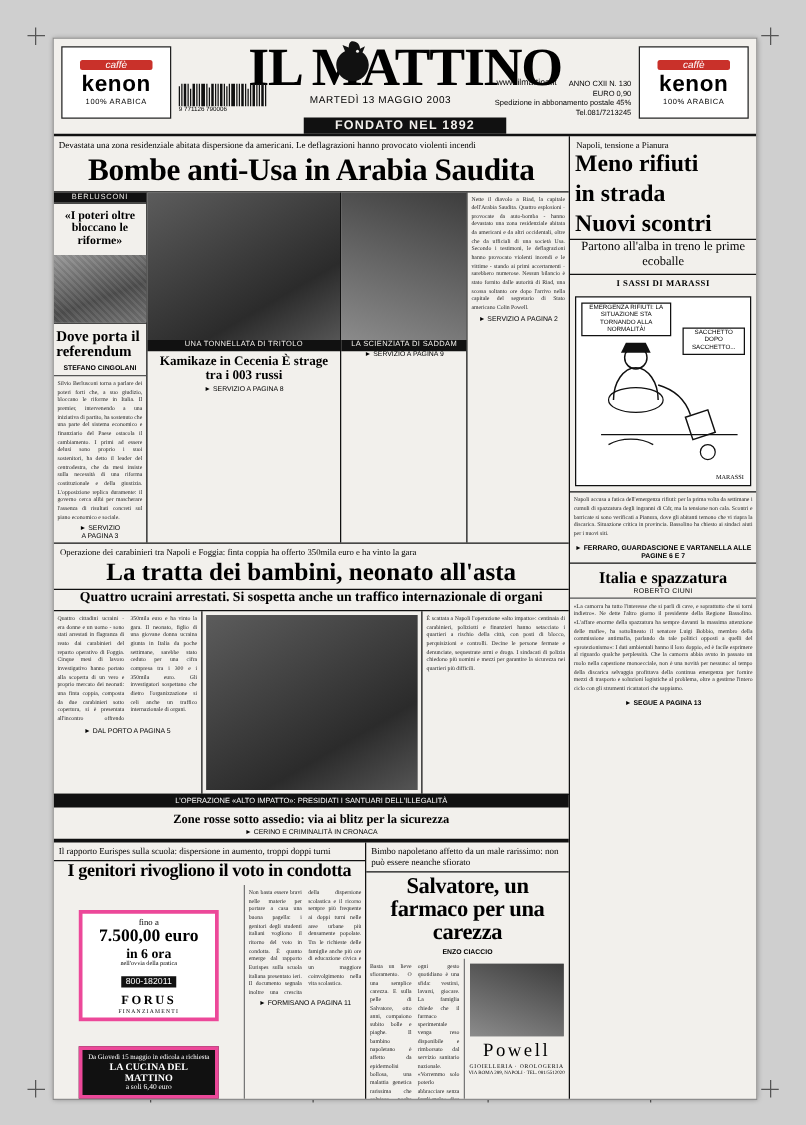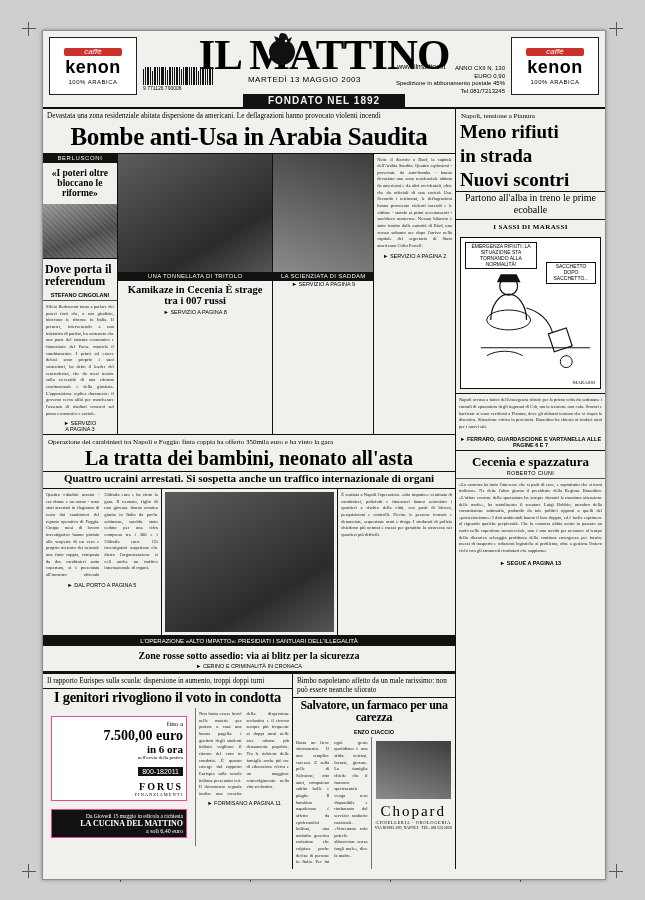--- a/index.html
+++ b/index.html
@@ -100,21 +100,21 @@
   .mid-right{width:117px;}
   .redbar{
     background:#111;color:#fff;font-size:6px;text-align:center;padding:2px;
     font-family:"Liberation Sans",sans-serif;
   }
   .zone-head{font-size:10px;font-weight:bold;text-align:center;padding:4px 2px 2px;}
   
   .bottom-grid{display:flex;}
   .b-left{width:249px;border-right:1px solid #111;}
   .b-right{width:162px;}
-  .ad-box{border:1px solid #ec4899;margin:8px;padding:3px;text-align:right;background:#fff;}
+  .ad-box{border:3px solid #ec4899;margin:20px;padding:3px;text-align:center;background:#fff;}
   .ad-forus .big{font-size:11px;font-weight:bold;line-height:1.05;}
   .ad-forus .eur{font-size:14px;font-weight:bold;}
   .ad-forus .btn{background:#111;color:#fff;font-size:7px;padding:1px 4px;display:inline-block;margin-top:3px;font-family:"Liberation Sans",sans-serif;}
   .chopard{font-family:"Liberation Serif",serif;font-size:15px;letter-spacing:2px;text-align:center;}
   
   .rc-kick{font-size:7px;padding:3px 5px 0;}
   .rc-head{font-size:19px;font-weight:bold;text-align:left;line-height:1.04;padding:2px 4px;}
   .rc-sub{font-size:10px;text-align:center;line-height:1.15;padding:0 4px 4px;font-family:Liberation Serif, serif;}
   .cartoon{
     border:1px solid #111;margin:4px;height:150px;position:relative;background:#fff;overflow:hidden;
@@ -239,21 +239,21 @@
             <div class="photo grain" style="height:54px;"></div>
             <div class="smalltitle rule">Dove porta il referendum</div>
             <div class="byline">STEFANO CINGOLANI</div>
             <div class="txt thin">Silvio Berlusconi torna a parlare dei poteri forti che, a suo giudizio, bloccano le riforme in Italia. Il premier, intervenendo a una iniziativa di partito, ha sostenuto che una parte del sistema economico e finanziario del Paese ostacola il cambiamento. I primi ad essere delusi sono proprio i suoi sostenitori, ha detto il leader del centrodestra, che da mesi insiste sulla necessità di una riforma costituzionale e della giustizia. L'opposizione replica duramente: il governo cerca alibi per mascherare l'assenza di risultati concreti sul piano economico e sociale.</div>
             <div class="svc">► SERVIZIO<br>A PAGINA 3</div>
           </div>
 
           <div style="width:155px;border-right:1px solid #111;">
             <div class="photo dark" style="height:118px;"></div>
             <div class="cap-bar">UNA TONNELLATA DI TRITOLO</div>
-            <div class="cap-title">Kamikaze in Cecenia È strage tra i 007 russi</div>
+            <div class="cap-title">Kamikaze in Cecenia È strage tra i 003 russi</div>
             <div class="svc">► SERVIZIO A PAGINA 8</div>
           </div>
 
           <div style="width:100px;border-right:1px solid #111;">
             <div class="photo mid" style="height:118px;"></div>
             <div class="cap-bar">LA SCIENZIATA DI SADDAM</div>
             <div class="svc">► SERVIZIO A PAGINA 9</div>
           </div>
 
           <div style="width:81px;">
@@ -309,30 +309,30 @@
               </div>
               <div style="width:96px;border-left:.5px solid #777;">
                 <div class="txt two-col">Non basta essere bravi nelle materie per portare a casa una buona pagella: i genitori degli studenti italiani vogliono il ritorno del voto in condotta. È quanto emerge dal rapporto Eurispes sulla scuola italiana presentato ieri. Il documento segnala inoltre una crescita della dispersione scolastica e il ricorso sempre più frequente ai doppi turni nelle aree urbane più densamente popolate. Tra le richieste delle famiglie anche più ore di educazione civica e un maggiore coinvolgimento nella vita scolastica.</div>
                 <div class="svc">► FORMISANO A PAGINA 11</div>
               </div>
             </div>
           </div>
 
           <div class="b-right">
             <div class="kicker">Bimbo napoletano affetto da un male rarissimo: non può essere neanche sfiorato</div>
-            <div class="headline rule" style="font-size:12px;">Salvatore, un farmaco per una carezza</div>
+            <div class="headline rule" style="font-size:18px;">Salvatore, un farmaco per una carezza</div>
             <div class="byline">ENZO CIACCIO</div>
             <div style="display:flex;">
               <div style="width:78px;">
                 <div class="txt two-col">Basta un lieve sfioramento. O una semplice carezza. E sulla pelle di Salvatore, otto anni, compaiono subito bolle e piaghe. Il bambino napoletano è affetto da epidermolisi bollosa, una malattia genetica rarissima che colpisce poche decine di persone in Italia. Per lui ogni gesto quotidiano è una sfida: vestirsi, lavarsi, giocare. La famiglia chiede che il farmaco sperimentale venga reso disponibile e rimborsato dal servizio sanitario nazionale. «Vorremmo solo poterlo abbracciare senza fargli male», dice la madre.</div>
 
               </div>
               <div style="width:84px;border-left:.5px solid #777;">
                 <div class="photo mid" style="height:58px;margin:4px;"></div>
-                <div class="chopard">Chopard</div>
+                <div class="chopard">Powell</div>
                 <div style="font-size:4.5px;text-align:center;letter-spacing:.6px;">GIOIELLERIA · OROLOGERIA</div>
                 <div style="font-size:4px;text-align:center;">VIA ROMA 289, NAPOLI · TEL. 081/5512020</div>
               </div>
             </div>
           </div>
         </div>
       </div>
 
       <div class="right-col">
         <div class="rc-kick">Napoli, tensione a Pianura</div>
@@ -356,20 +356,20 @@
             <path d="M20 110h110" stroke="#111" stroke-width="1"></path>
             <circle cx="106" cy="124" r="6" fill="none" stroke="#111" stroke-width="1"></circle>
             <path d="M26 118c10-6 26-6 36 0" fill="none" stroke="#111" stroke-width="1"></path>
           </svg>
           <div style="position:absolute;right:5px;bottom:3px;font-size:5px;">MARASSI</div>
         </div>
 
         <div class="txt rule">Napoli accusa a fatica dell'emergenza rifiuti: per la prima volta da settimane i cumuli di spazzatura degli ingranni di Cdr, ma la tensione non cala. Scontri e barricate si sono verificati a Pianura, dove gli abitanti temono che vi riapra la discarica. Situazione critica in provincia. Bassolino ha chiesto ai sindaci aiuti per i nuovi siti.</div>
         <div class="finale">► FERRARO, GUARDASCIONE E VARTANELLA ALLE PAGINE 6 E 7</div>
 
-        <div class="rc-sec-title rule">Cecenia e spazzatura</div>
+        <div class="rc-sec-title rule">Italia e spazzatura</div>
         <div class="rc-auth">ROBERTO CIUNI</div>
         <div class="txt thin">«La camorra ha tutto l'interesse che si parli di cave, e soprattutto che si torni indietro». Ne dette l'altro giorno il presidente della Regione Bassolino. «L'affare enorme della spazzatura ha sempre davanti la massima attenzione delle mafie», ha sottolineato il senatore Luigi Bobbio, membro della commissione antimafia, parlando da tale politici opposti a quelli del «protezionismo»: I dati ambientali hanno il loro doppio, ed è facile esprimere al riguardo qualche perplessità. Che la camorra abbia avuto in passato un ruolo nella capestione monoecciale, non è una novità per nessuno: al tempo della discarica selvaggia profittava della continua emergenza per fornire mezzi di trasporto e soluzioni logistiche al problema, oltre a gestirne l'intero ciclo con gli strumenti ricattatori che sappiamo.</div>
         <div class="finale">► SEGUE A PAGINA 13</div>
       </div>
     </div>
   </div>
 </div>
 
 </body></html>

